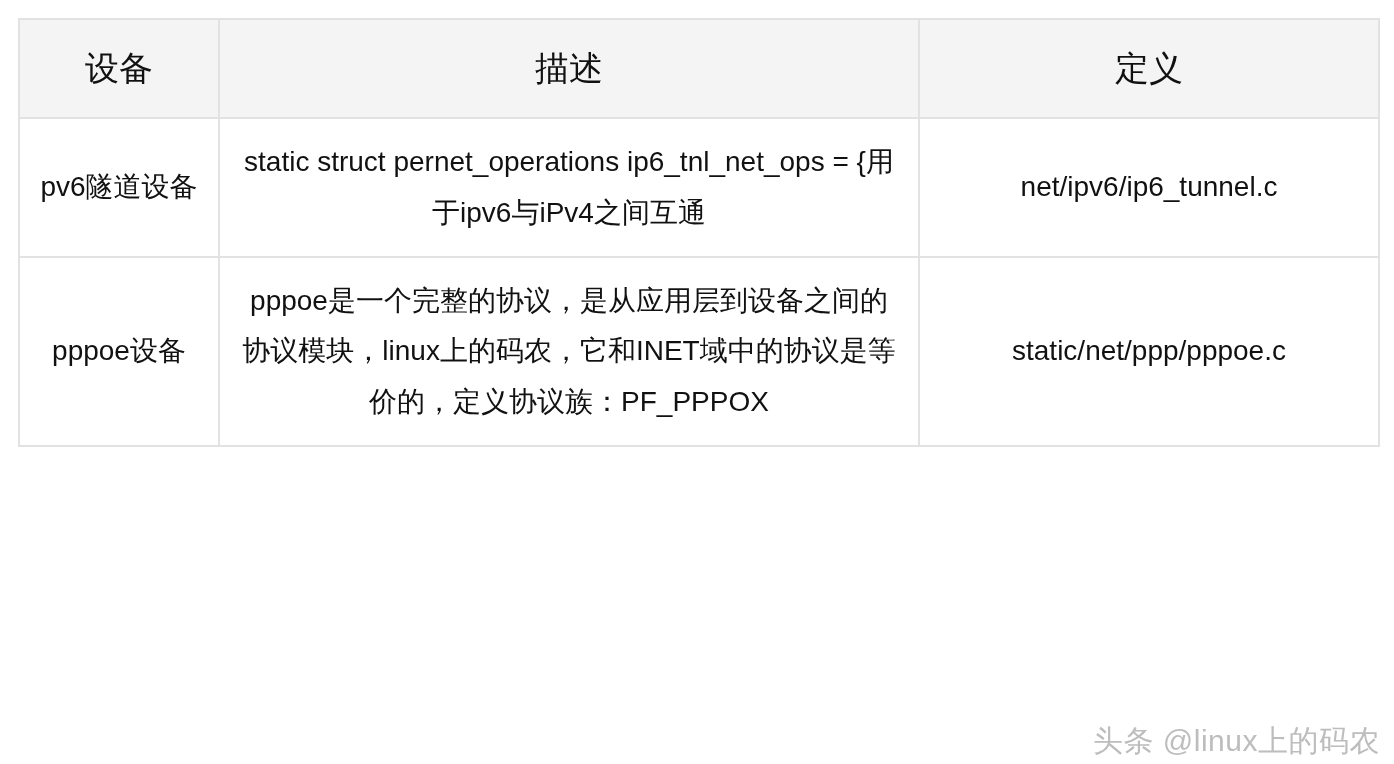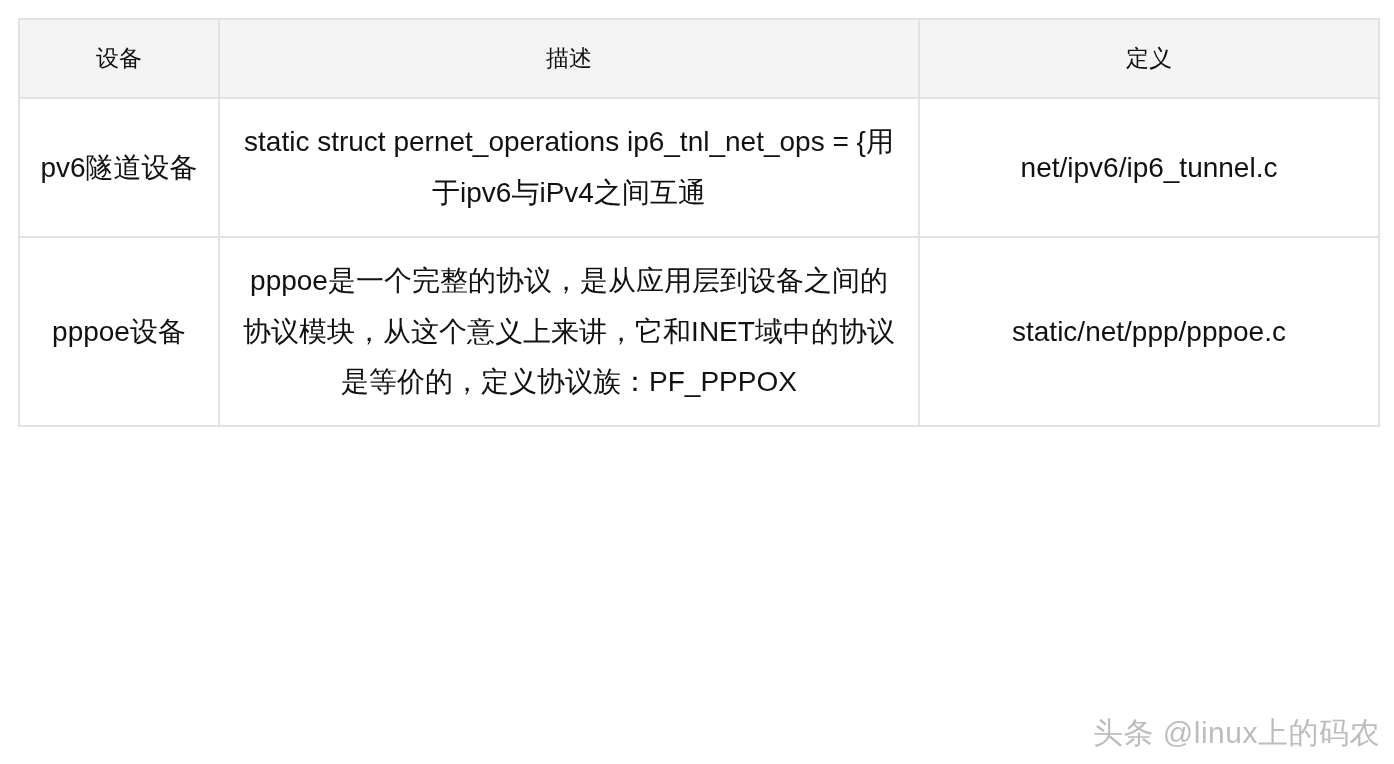--- a/index.html
+++ b/index.html
@@ -23,32 +23,32 @@
     text-align: center;
     vertical-align: middle;
     font-size: 28px;
     line-height: 1.8;
     color: #111;
     word-break: break-word;
   }
   th {
     background: #f4f4f4;
     font-weight: 400;
-    font-size: 23px;
+    font-size: 34px;
   }
   td:nth-child(2) {
     text-align: center;
   }
   col.col1 { width: 200px; }
   col.col2 { width: 700px; }
   col.col3 { width: 460px; }
   .watermark {
     position: absolute;
     right: 14px;
-    bottom: 10px;
+    bottom: 2px;
     font-size: 30px;
     color: #bdbdbd;
     letter-spacing: 0.5px;
     pointer-events: none;
   }
 </style>
 </head>
 <body>
 
 <table>
@@ -65,19 +65,19 @@
     </tr>
   </thead>
   <tbody>
     <tr>
       <td>pv6隧道设备</td>
       <td>static struct pernet_operations ip6_tnl_net_ops = {用于ipv6与iPv4之间互通</td>
       <td>net/ipv6/ip6_tunnel.c</td>
     </tr>
     <tr>
       <td>pppoe设备</td>
-      <td>pppoe是一个完整的协议，是从应用层到设备之间的协议模块，从这个意义上来讲，它和INET域中的协议是等价的，定义协议族：PF_PPPOX</td>
+      <td>pppoe是一个完整的协议，是从应用层到设备之间的协议模块，linux上的码农，它和INET域中的协议是等价的，定义协议族：PF_PPPOX</td>
       <td>static/net/ppp/pppoe.c</td>
     </tr>
   </tbody>
 </table>
 
 <div class="watermark">头条 @linux上的码农</div>
 
 </body></html>

